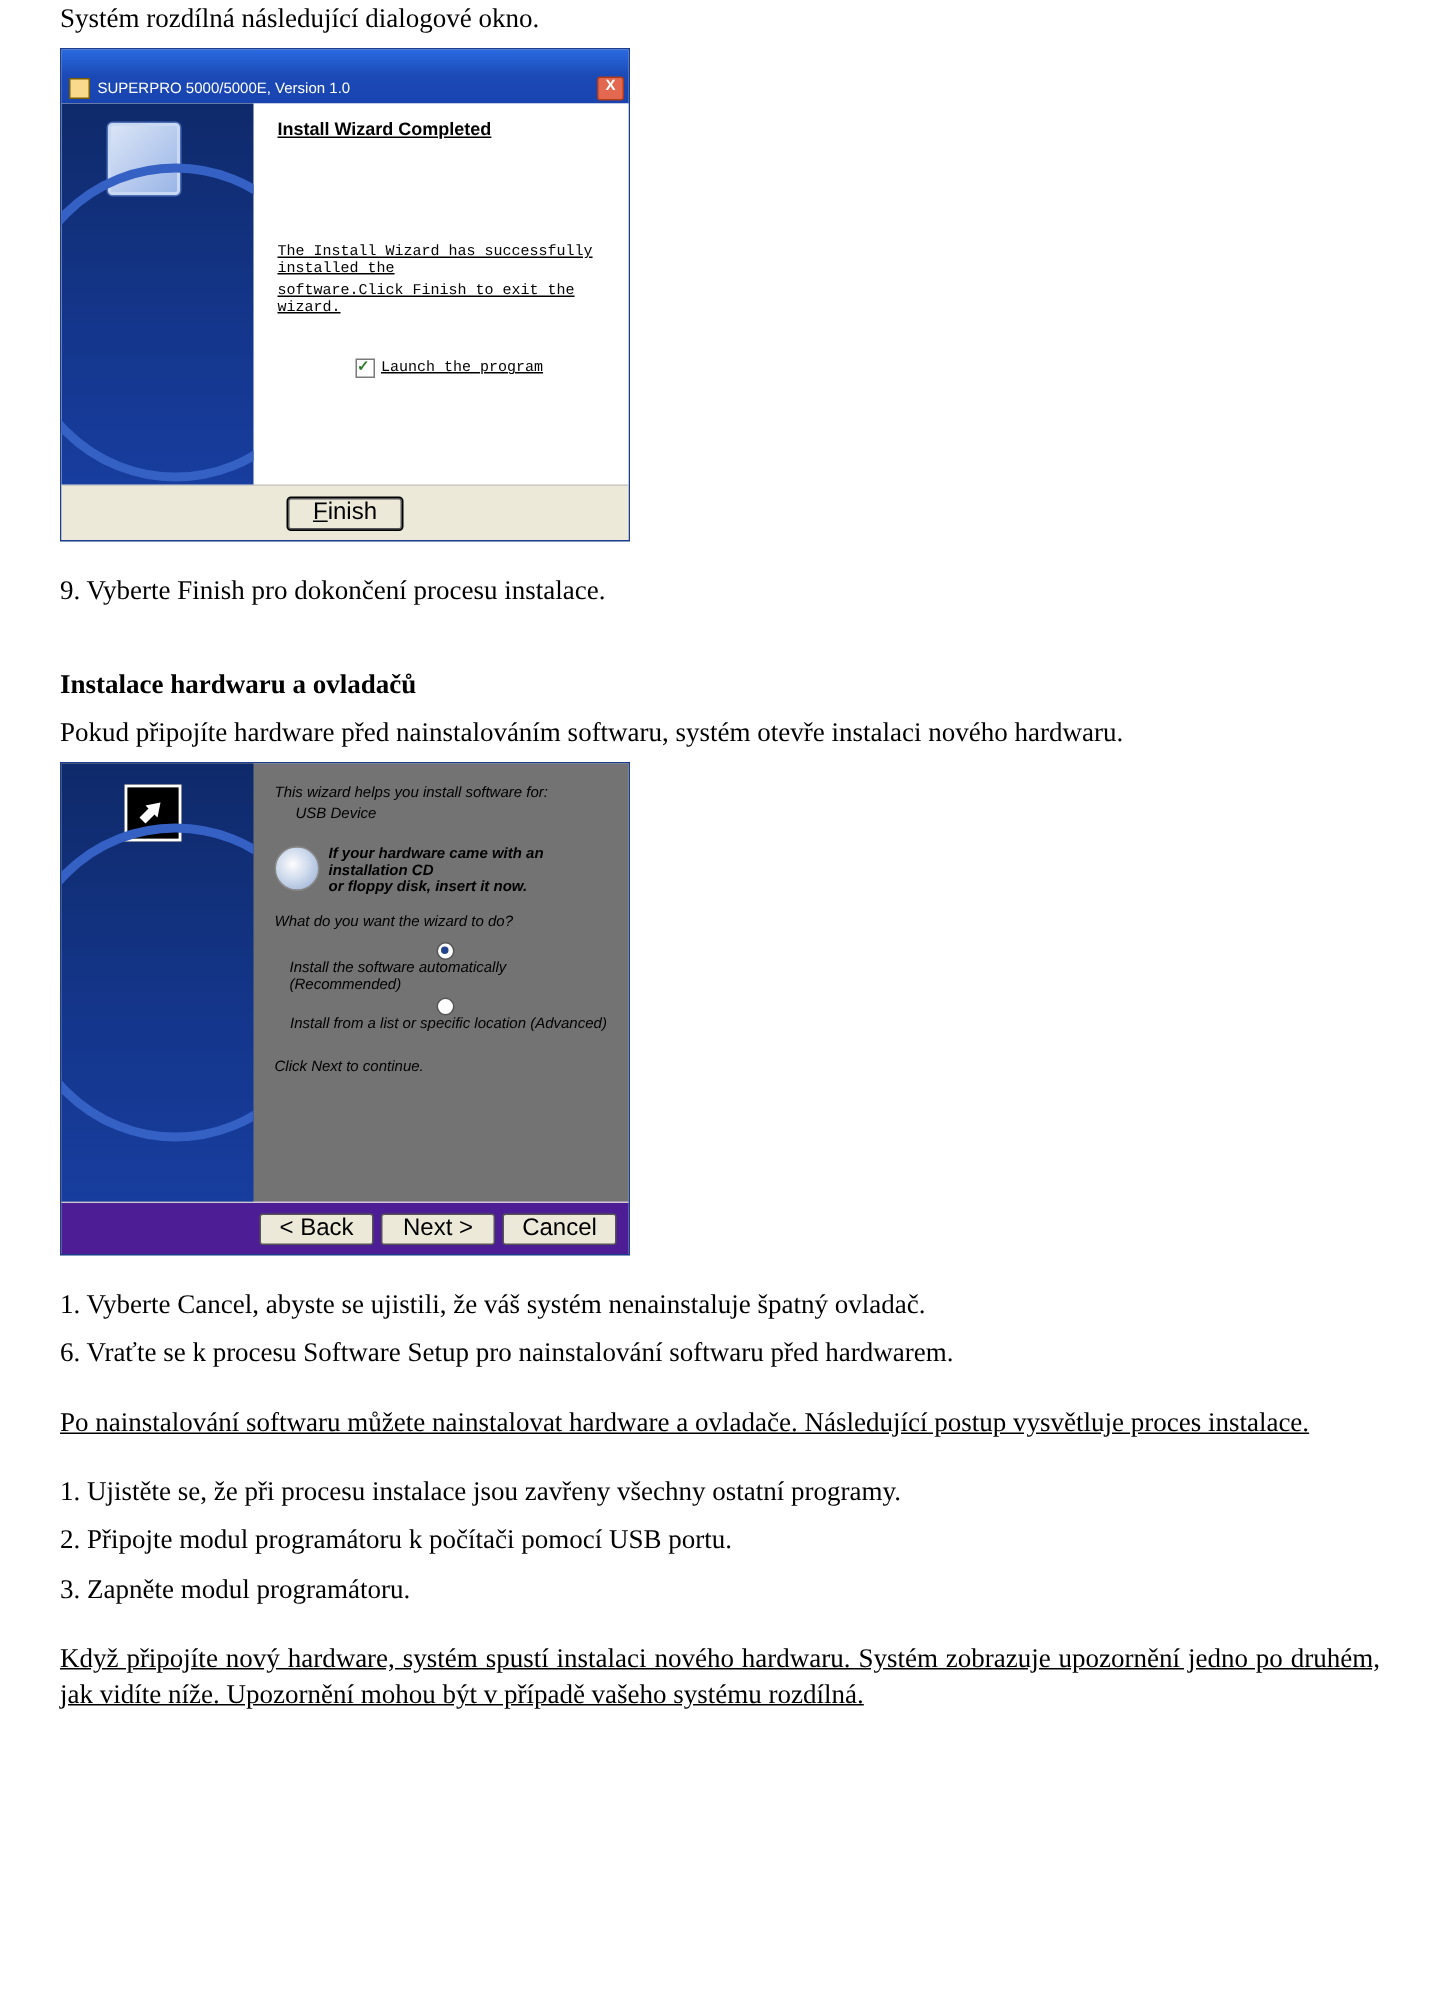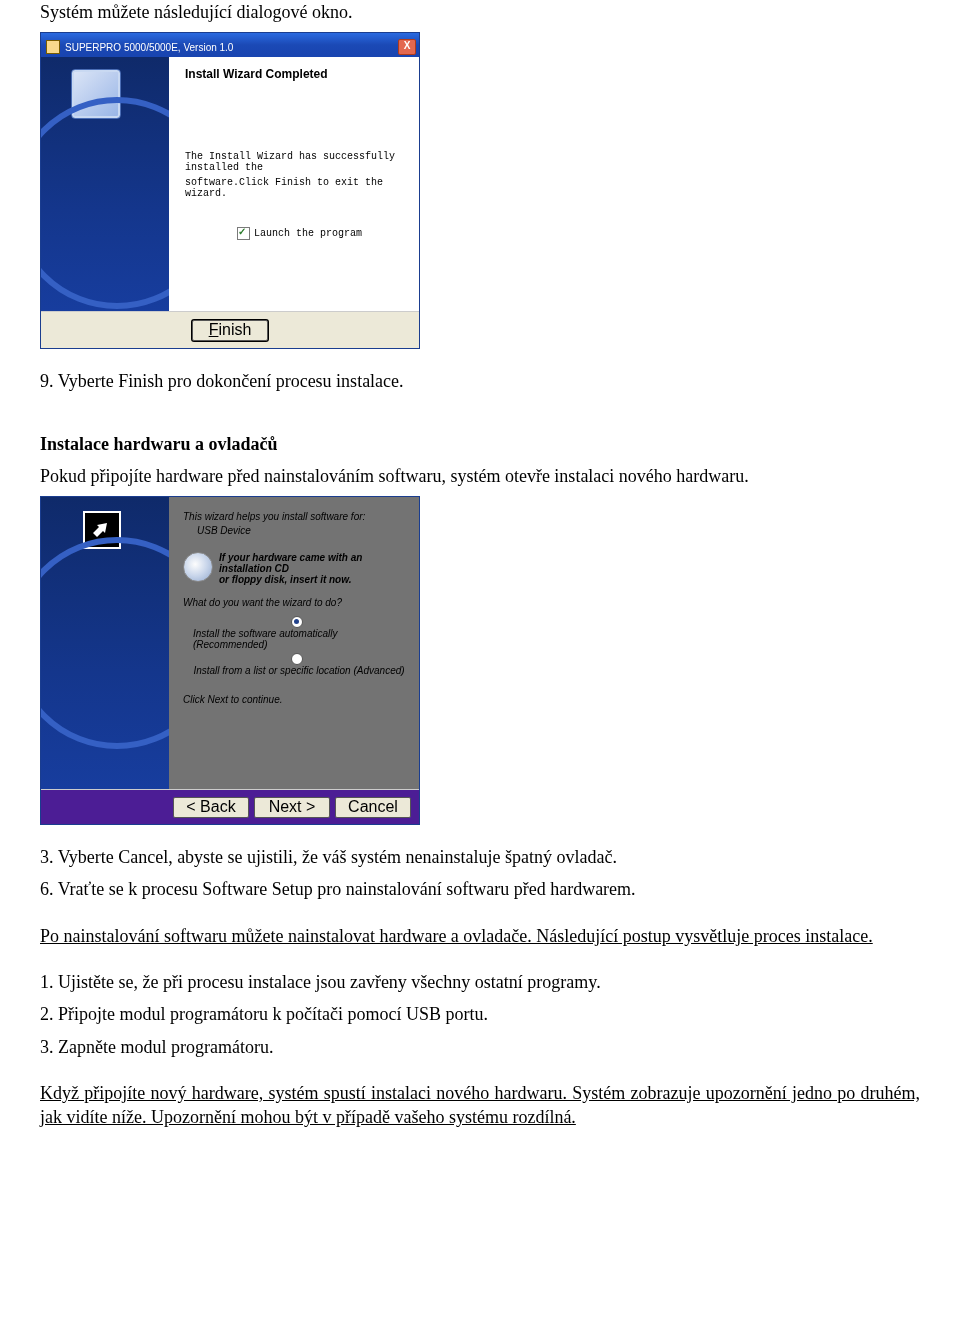--- a/index.html
+++ b/index.html
@@ -35,21 +35,21 @@
     font-family: Tahoma, Arial, sans-serif;
     font-size: 10px;
     color: #000;
   }
   .titlebar {
     background: linear-gradient(to bottom, #2a6ae0 0%, #1b49b5 50%, #1844b0 100%);
     color: #fff;
     height: 20px;
     display: flex;
     align-items: center;
-    padding: 4px 3px 0 5px;
+    padding: 16px 3px 0 5px;
     font-size: 11px;
   }
   .titlebar-icon {
     width: 12px;
     height: 12px;
     background: #f9d98c;
     border: 1px solid #7a5c00;
     margin-right: 5px;
     display: inline-block;
   }
@@ -67,20 +67,21 @@
     font-weight: bold;
     font-size: 10px;
     line-height: 12px;
     text-align: center;
   }
 
   .dlg-body {
     display: flex;
     height: 254px;
     background: #fff;
+    text-decoration: underline;
   }
   .dlg-left {
     width: 128px;
     background: linear-gradient(to bottom, #0f2a6a 0%, #14368c 60%, #173d9e 100%);
     position: relative;
     overflow: hidden;
   }
   .dlg-left::after {
     content: "";
     position: absolute;
@@ -244,21 +245,21 @@
     top: 14px;
     left: 42px;
     border: 2px solid #fff;
   }
   .usb-icon svg { width: 100%; height: 100%; }
 </style>
 </head>
 <body>
 
 <div class="page">
-  <p class="body-text">Systém můžete následující dialogové okno.</p>
+  <p class="body-text">Systém rozdílná následující dialogové okno.</p>
 
   <div class="win-dialog">
     <div class="titlebar">
       <span class="titlebar-icon"></span>
       <span class="titlebar-text">SUPERPRO 5000/5000E, Version 1.0</span>
       <span class="titlebar-close">X</span>
     </div>
     <div class="dlg-body">
       <div class="dlg-left">
         <div class="cd-wrap">
@@ -319,21 +320,21 @@
         <div class="dlg2-cont">Click Next to continue.</div>
       </div>
     </div>
     <div class="dlg2-footer">
       <div class="win-btn">&lt; Back</div>
       <div class="win-btn">Next &gt;</div>
       <div class="win-btn">Cancel</div>
     </div>
   </div>
 
-  <p class="body-text">3. Vyberte Cancel, abyste se ujistili, že váš systém nenainstaluje špatný ovladač.</p>
+  <p class="body-text">1. Vyberte Cancel, abyste se ujistili, že váš systém nenainstaluje špatný ovladač.</p>
   <p class="body-text">6. Vraťte se k procesu Software Setup pro nainstalování softwaru před hardwarem.</p>
 
   <div style="height:14px"></div>
 
   <p class="body-text justify">Po nainstalování softwaru můžete nainstalovat hardware a ovladače. Následující postup vysvětluje proces instalace.</p>
 
   <div style="height:14px"></div>
 
   <p class="body-text">1. Ujistěte se, že při procesu instalace jsou zavřeny všechny ostatní programy.</p>
   <p class="body-text">2. Připojte modul programátoru k počítači pomocí USB portu.</p>

